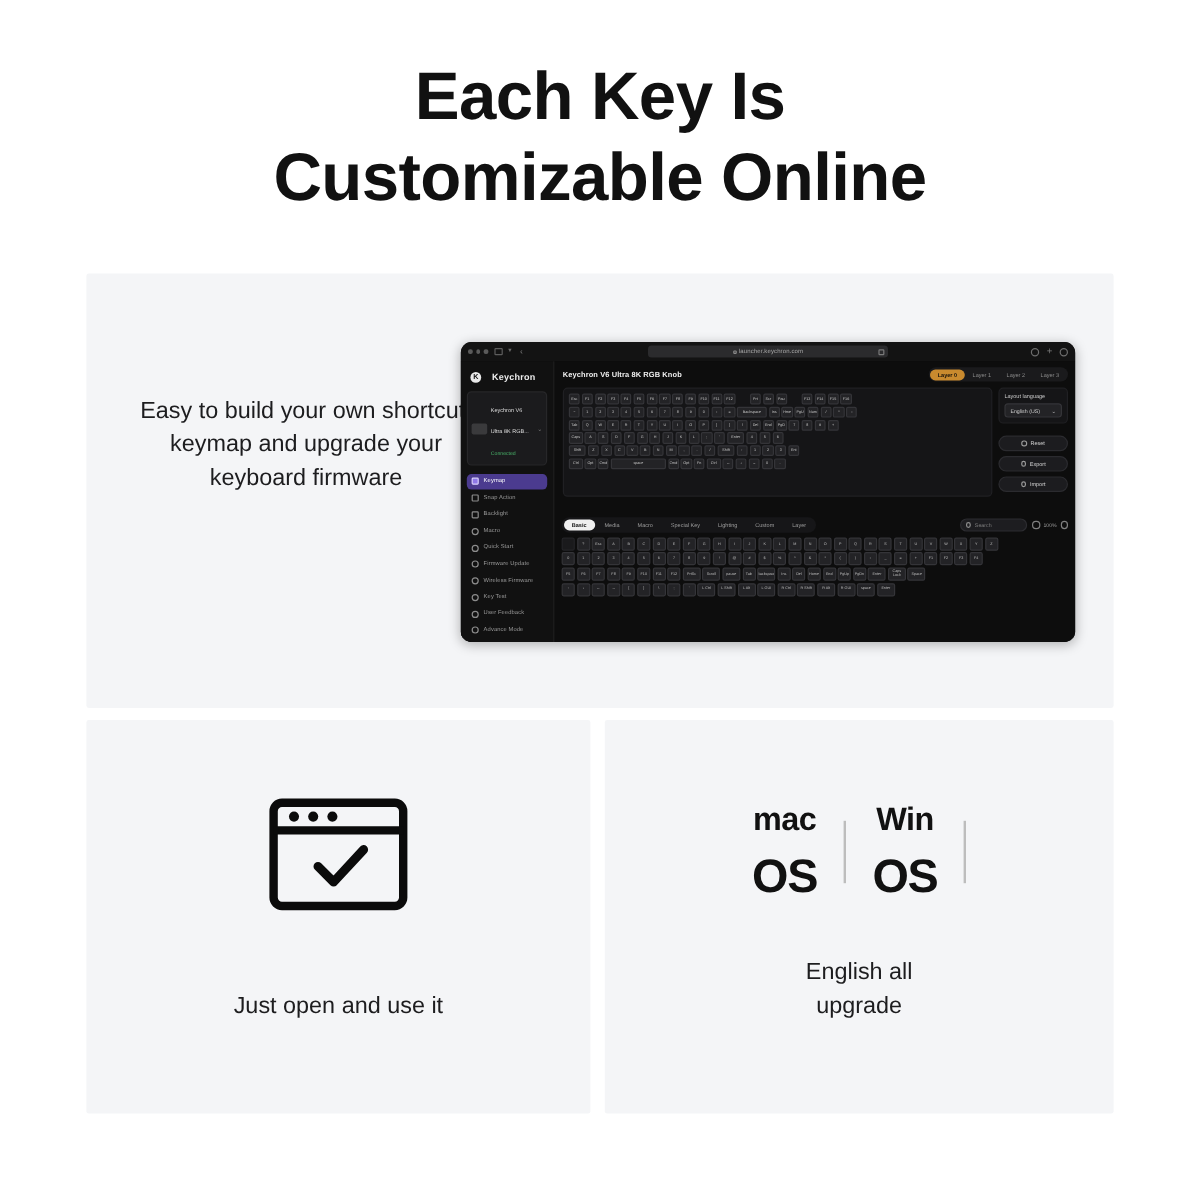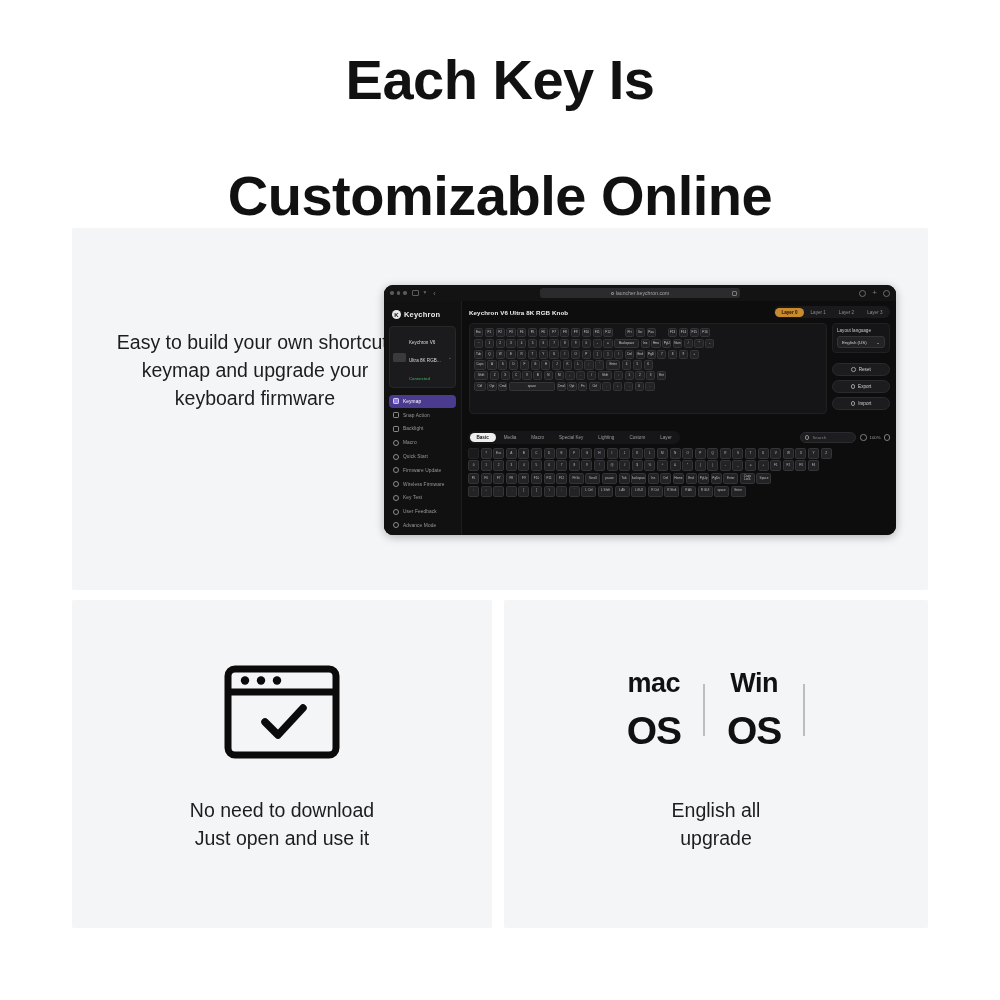--- a/index.html
+++ b/index.html
@@ -12,21 +12,21 @@
   .page { position: relative; width: 1000px; height: 808px; background:#fff; }
 
   
   .headline {
     position: absolute; left: 0; top: 46px; width: 1000px;
     text-align: center;
     font-size: 56px; line-height: 68px;
     font-weight: 700; letter-spacing: -0.5px;
     color: #111111;
   }
-  .headline .l2 { display:block;margin-top:48px; }
+  .headline .l2 { display:block; }
 
   
   .card { background: #f4f5f7; border-radius: 2px; position: absolute; }
   #hero-card { left: 72px; top: 228px; width: 856px; height: 362px; }
 
   .hero-text {
     position: absolute; left: 38px; top: 100px; width: 290px;
     text-align: center;
     font-size: 19.5px; line-height: 28px; color: #1d1d1f;
   }
@@ -62,21 +62,21 @@
   .tb-r-ico { width:7px; height:7px; border:0.8px solid #6d6d6d; border-radius:50%; }
   .tb-plus { color:#7d7d7d; font-size:8px; line-height:1; }
 
   .app-body { display:flex; height: 234px; background:#0d0d0d; }
 
   
   .sidebar {
     width: 78px; background:#111111; border-right:1px solid #1e1e1e;
     padding: 6px 5px; flex-shrink:0;
   }
-  .brand { display:flex; align-items:flex-end; gap:3px; padding: 3px 2px 7px 3px; }
+  .brand { display:flex; align-items:flex-end; gap:9px; padding: 3px 2px 7px 3px; }
   .brand-mark {
     width:9px; height:9px; border-radius:50%;
     background:#e9e9e9; color:#111; font-size:6px;
     display:flex; align-items:center; justify-content:center; font-weight:700;
   }
   .brand-name { color:#ededed; font-size:7.5px; font-weight:600; letter-spacing:.2px; }
 
   .device-card {
     background:#1b1b1d; border:1px solid #272729; border-radius:4px;
     padding:3px 3px; display:flex; align-items:center; gap:3px; margin-bottom:7px;
@@ -598,21 +598,21 @@
       <svg width="118" height="96" viewBox="0 0 118 96" fill="none">
         <rect x="5" y="5" width="108" height="86" rx="7" stroke="#0b0b0b" stroke-width="7"></rect>
         <line x1="5" y1="28" x2="113" y2="28" stroke="#0b0b0b" stroke-width="7"></line>
         <circle cx="22" cy="16.5" r="4.2" fill="#0b0b0b"></circle>
         <circle cx="38" cy="16.5" r="4.2" fill="#0b0b0b"></circle>
         <circle cx="54" cy="16.5" r="4.2" fill="#0b0b0b"></circle>
         <path d="M42 58 L55 71 L80 44" stroke="#0b0b0b" stroke-width="7.5" stroke-linecap="round" stroke-linejoin="round"></path>
       </svg>
     </span>
     <div class="caption" id="caption-download">
-      <span>No need to download</span><br>
+      <br>
       <span>Just open and use it</span>
     </div>
   </div>
 
   <div class="card" id="card-systems">
     <div class="os-row">
       <span class="os-block">
         <span class="os-top">mac</span>
         <span class="os-bot">OS</span>
       </span>

